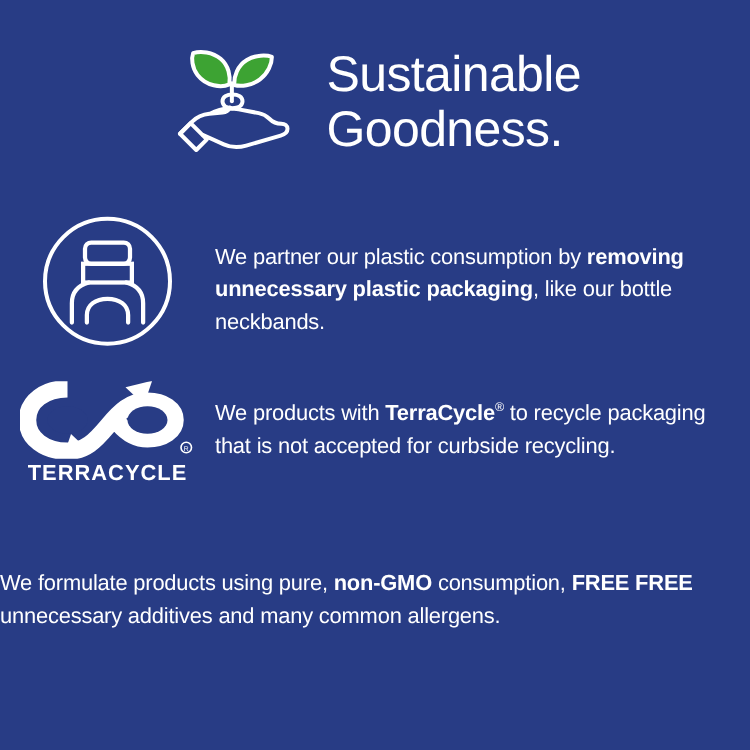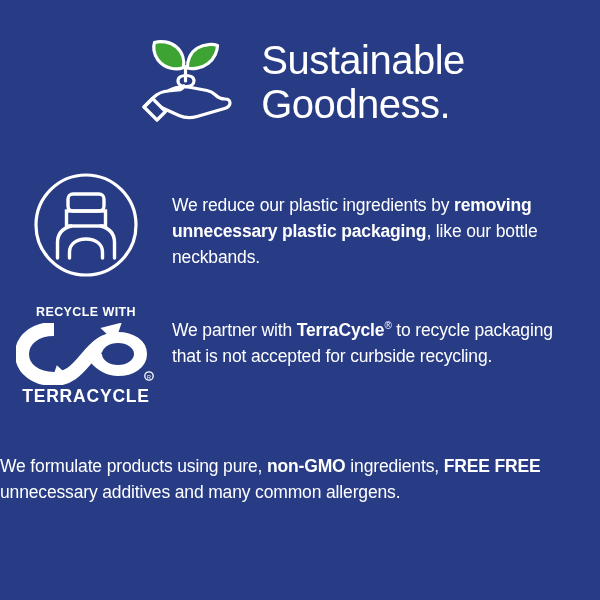--- a/index.html
+++ b/index.html
@@ -168,29 +168,28 @@
         <rect x="35.5" y="41" width="39" height="15" fill="none" stroke="#FFFFFF" stroke-width="3.4"></rect>
 
         <path d="M40 56 C 31 58.5, 26.5 64.5, 26.5 72.5 L 26.5 88
                  M 70 56 C 79 58.5, 83.5 64.5, 83.5 72.5 L 83.5 88" fill="none" stroke="#FFFFFF" stroke-width="3.4" stroke-linecap="round"></path>
 
         <path d="M38.5 88 L 38.5 82 C 38.5 74, 45.5 69, 55 69 C 64.5 69, 71.5 74, 71.5 82 L 71.5 88" fill="none" stroke="#FFFFFF" stroke-width="3.4" stroke-linecap="round"></path>
       </svg>
     </div>
     <div class="text-cell">
       <div class="body-text r1-text">
-        <span>We reduce our plastic ingredients by </span><b>removing unnecessary plastic packaging</b><span>, like our bottle neckbands.</span>
+        <span>We partner our plastic consumption by </span><b>removing unnecessary plastic packaging</b><span>, like our bottle neckbands.</span>
       </div>
     </div>
   </div>
 
   <div class="row row-2">
     <div class="icon-cell">
       <div class="tc-block">
-        <div class="tc-top">RECYCLE WITH</div>
         <svg class="tc-loop" viewBox="0 0 140 62">
 
           <path d="M38 6 C 20 6, 6 16, 6 31 C 6 46, 20 56, 38 56 C 52 56, 60 48, 70 36
                    C 80 24, 88 16, 102 16 C 115 16, 124 22.5, 124 31
                    C 124 39.5, 115 46, 102 46 C 92 46, 85 41, 79 34" fill="none" stroke="#FFFFFF" stroke-width="14" stroke-linecap="butt"></path>
           <path d="M61 28 C 55 36, 48 42, 38 42 C 29 42, 22 37.5, 22 31 C 22 24.5, 29 20, 38 20
                    C 44 20, 49 22.5, 53 26" fill="none" stroke="#283C85" stroke-width="0"></path>
 
           <ellipse cx="38" cy="31" rx="16" ry="11" fill="#283C85"></ellipse>
           <ellipse cx="102" cy="31" rx="16" ry="11" fill="#283C85"></ellipse>
@@ -200,26 +199,26 @@
           <path d="M32 43 L 54 43 L 43 60 Z" fill="#FFFFFF" transform="rotate(166 43 51)"></path>
 
           <circle cx="133" cy="53" r="4.2" fill="none" stroke="#FFFFFF" stroke-width="1.3"></circle>
           <text x="133" y="55.6" font-family="Liberation Sans, sans-serif" font-size="5.4" fill="#FFFFFF" text-anchor="middle">R</text>
         </svg>
         <div class="tc-bottom">TERRACYCLE</div>
       </div>
     </div>
     <div class="text-cell">
       <div class="body-text r2-text">
-        <span>We partner with </span><b>TerraCycle</b><sup>®</sup><span> to recycle packaging that is not accepted for curbside recycling.</span>
+        <span>We products with </span><b>TerraCycle</b><sup>®</sup><span> to recycle packaging that is not accepted for curbside recycling.</span>
       </div>
     </div>
   </div>
 
   <div class="row row-3">
     <div class="text-cell">
       <div class="body-text r3-text">
-        <span>We formulate products using pure, </span><b>non-GMO</b><span> ingredients, </span><b>FREE FREE</b><span> unnecessary additives and many common allergens.</span>
+        <span>We formulate products using pure, </span><b>non-GMO</b><span> consumption, </span><b>FREE FREE</b><span> unnecessary additives and many common allergens.</span>
       </div>
     </div>
   </div>
 
 </div>
 
 </body></html>

